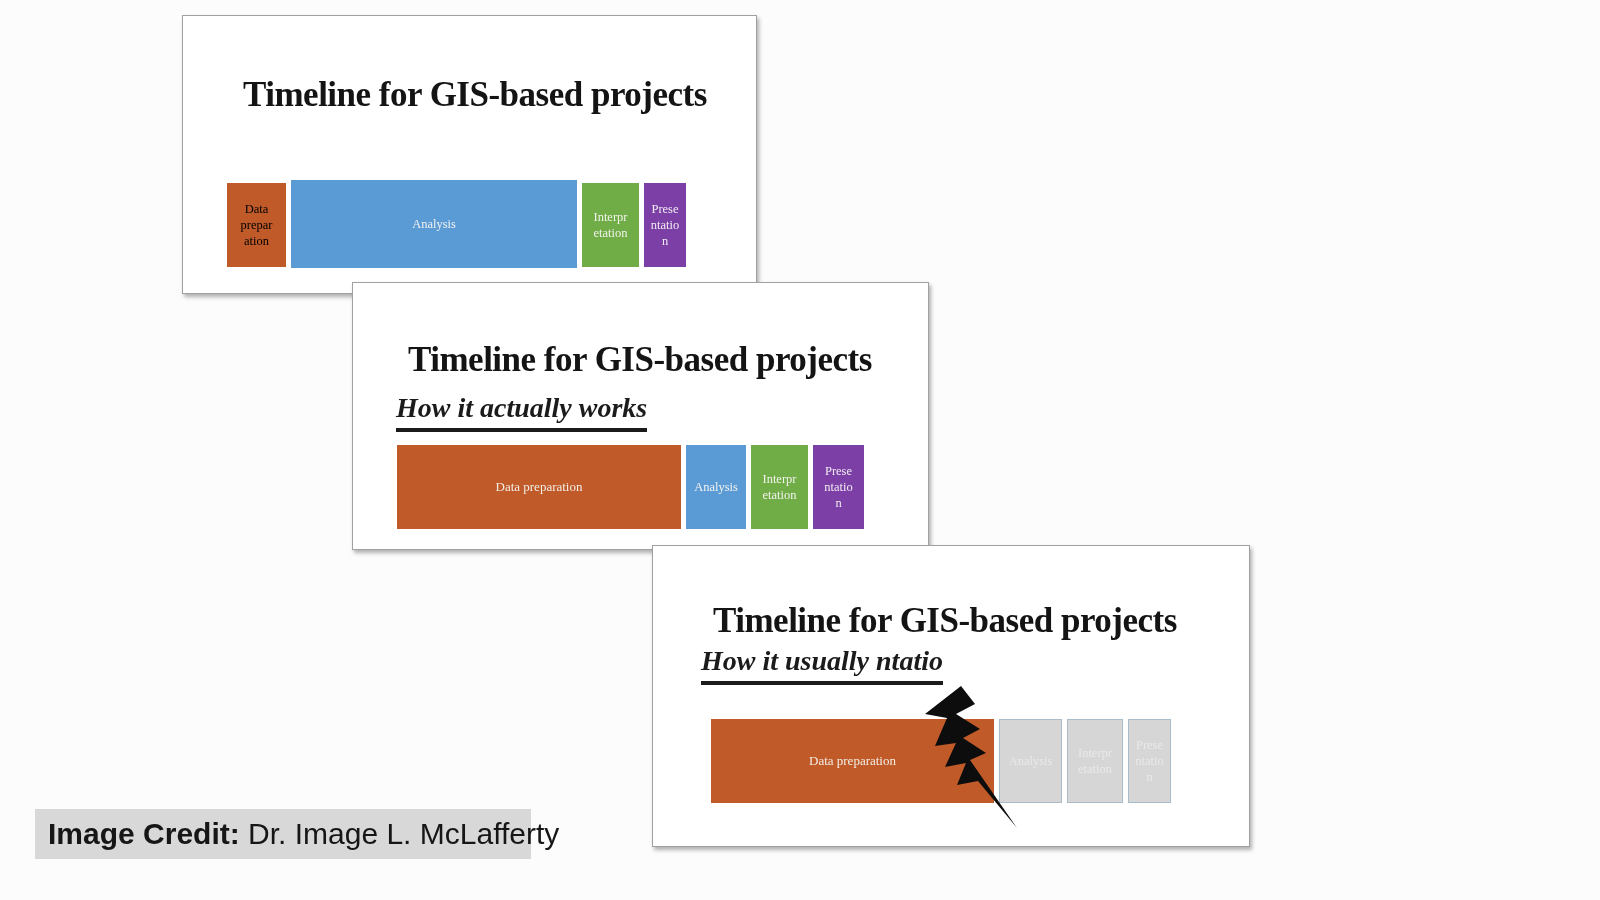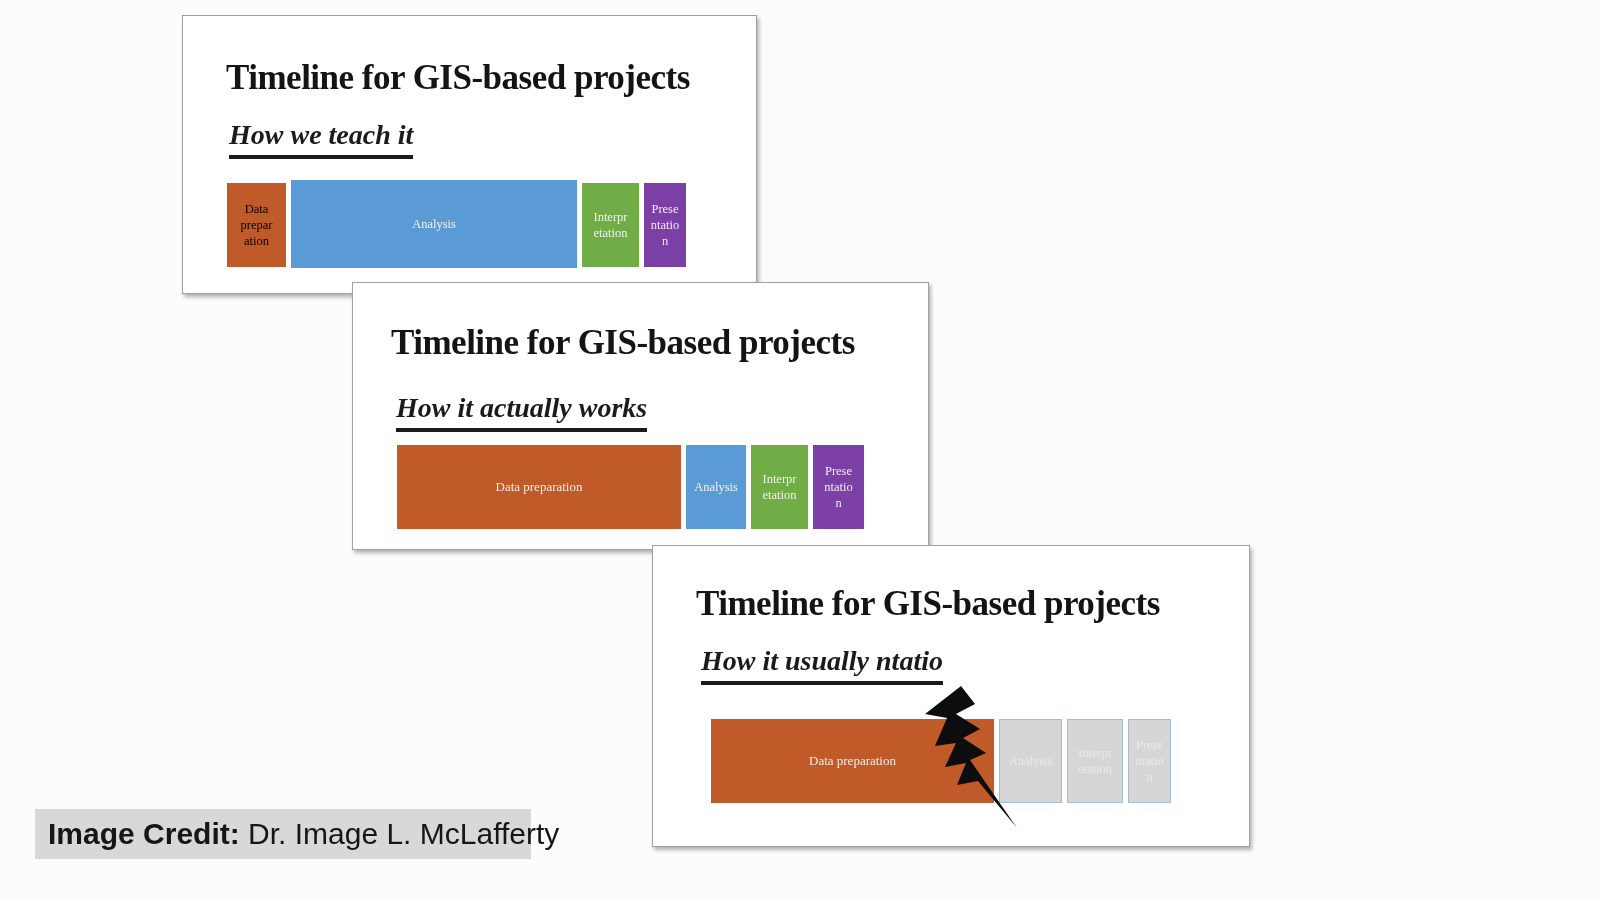--- a/index.html
+++ b/index.html
@@ -10,21 +10,21 @@
   .card{
     position:absolute;background:#ffffff;
     border:1px solid #a0a0a0;
     box-shadow:2px 3px 4px rgba(0,0,0,0.30);
   }
   .card1{left:182px;top:15px;width:573px;height:277px;}
   .card2{left:352px;top:282px;width:575px;height:266px;}
   .card3{left:652px;top:545px;width:596px;height:300px;}
 
   .title{
-    position:absolute;margin:0;color:#141414;
+    position:absolute;margin:17px;color:#141414;
     font-family:"Liberation Serif",serif;font-weight:700;
     font-size:35px;letter-spacing:-0.5px;line-height:1.15;white-space:nowrap;
   }
   .card1 .title{left:43px;top:42px;}
   .card2 .title{left:38px;top:40px;}
   .card3 .title{left:43px;top:38px;}
 
   .subtitle{
     position:absolute;margin:0;color:#1b1b1b;
     font-family:"Liberation Serif",serif;font-weight:700;font-style:italic;
@@ -64,21 +64,20 @@
   }
   .credit-bold{font-weight:700;}
 </style>
 </head>
 <body>
 
 <div class="stage" style="background-color: rgb(252, 252, 252);">
 
   <section class="card card1">
     <h1 class="title">Timeline for GIS-based projects</h1>
-    <h2 class="subtitle">How we teach it</h2>
     <div class="bars">
       <div class="seg" style="width: 59px; background-color: rgb(192, 90, 40); color: #000000;">
         <span class="seg-label">Data
 prepar
 ation</span>
       </div>
       <div class="seg seg-tall" style="width: 286px; background-color: rgb(91, 155, 213); color: rgb(242, 242, 240);">
         <span class="seg-label">Analysis</span>
       </div>
       <div class="seg" style="width: 57px; background-color: rgb(112, 173, 71); color: rgb(242, 242, 236);">

